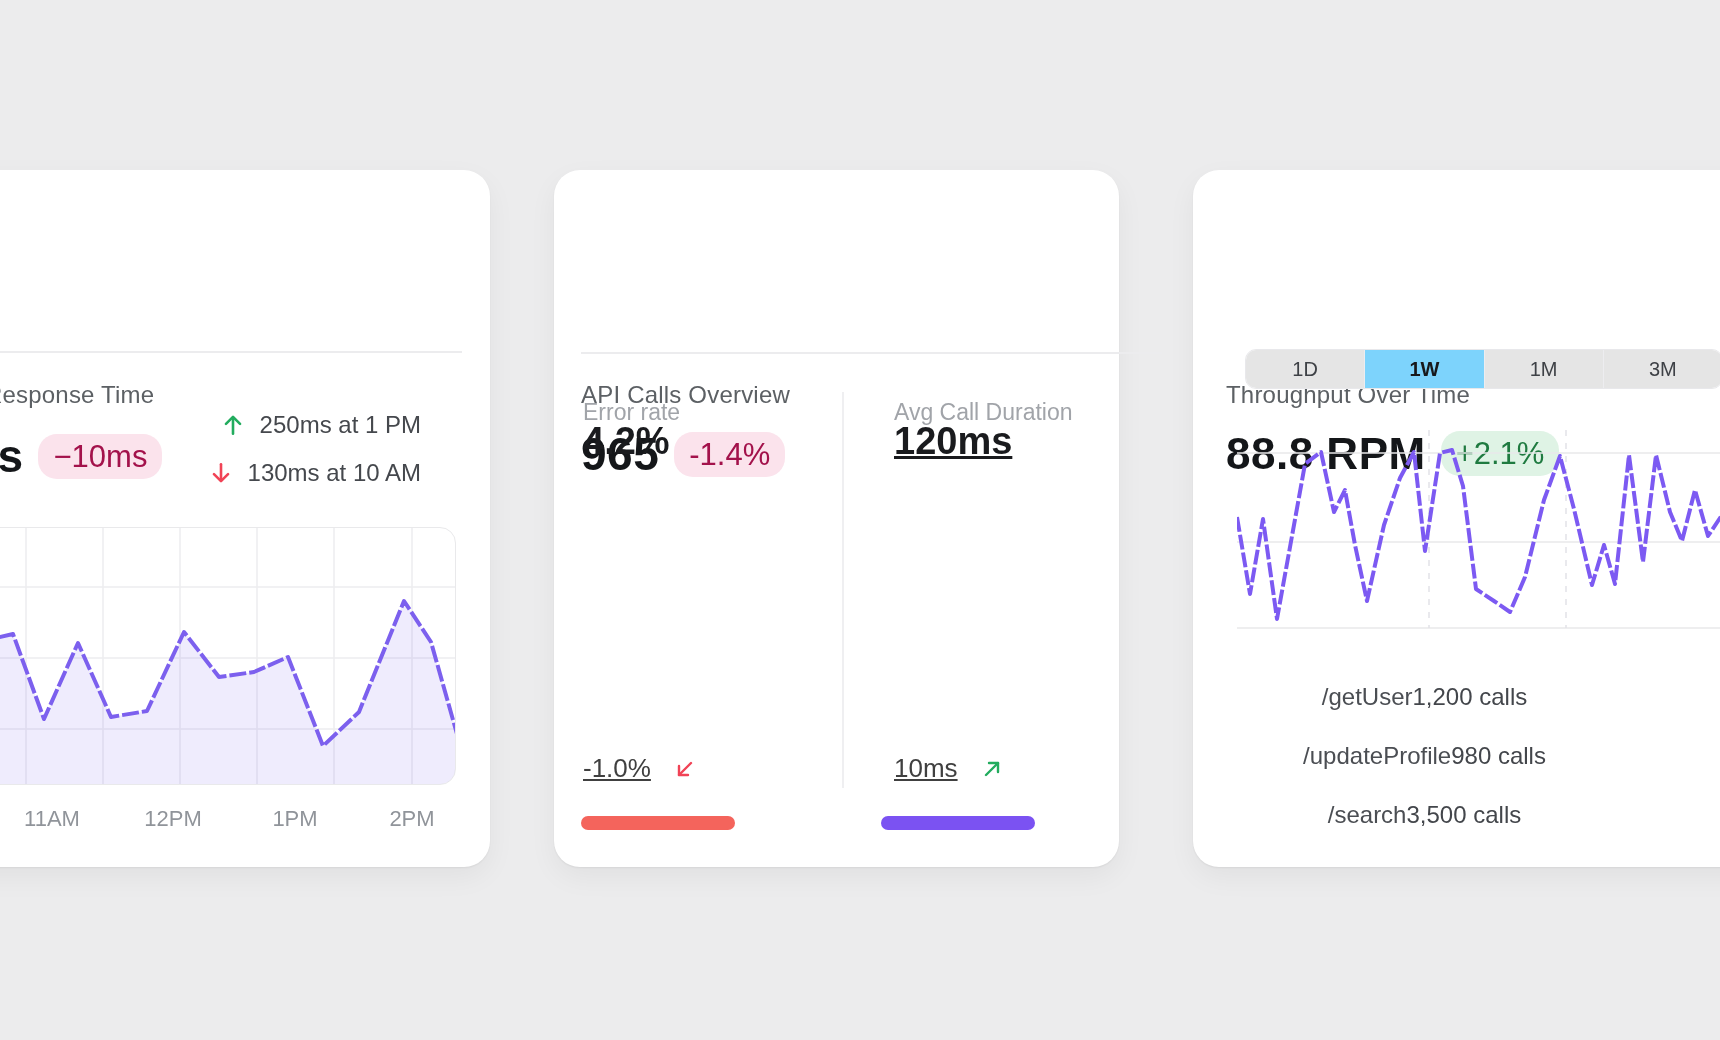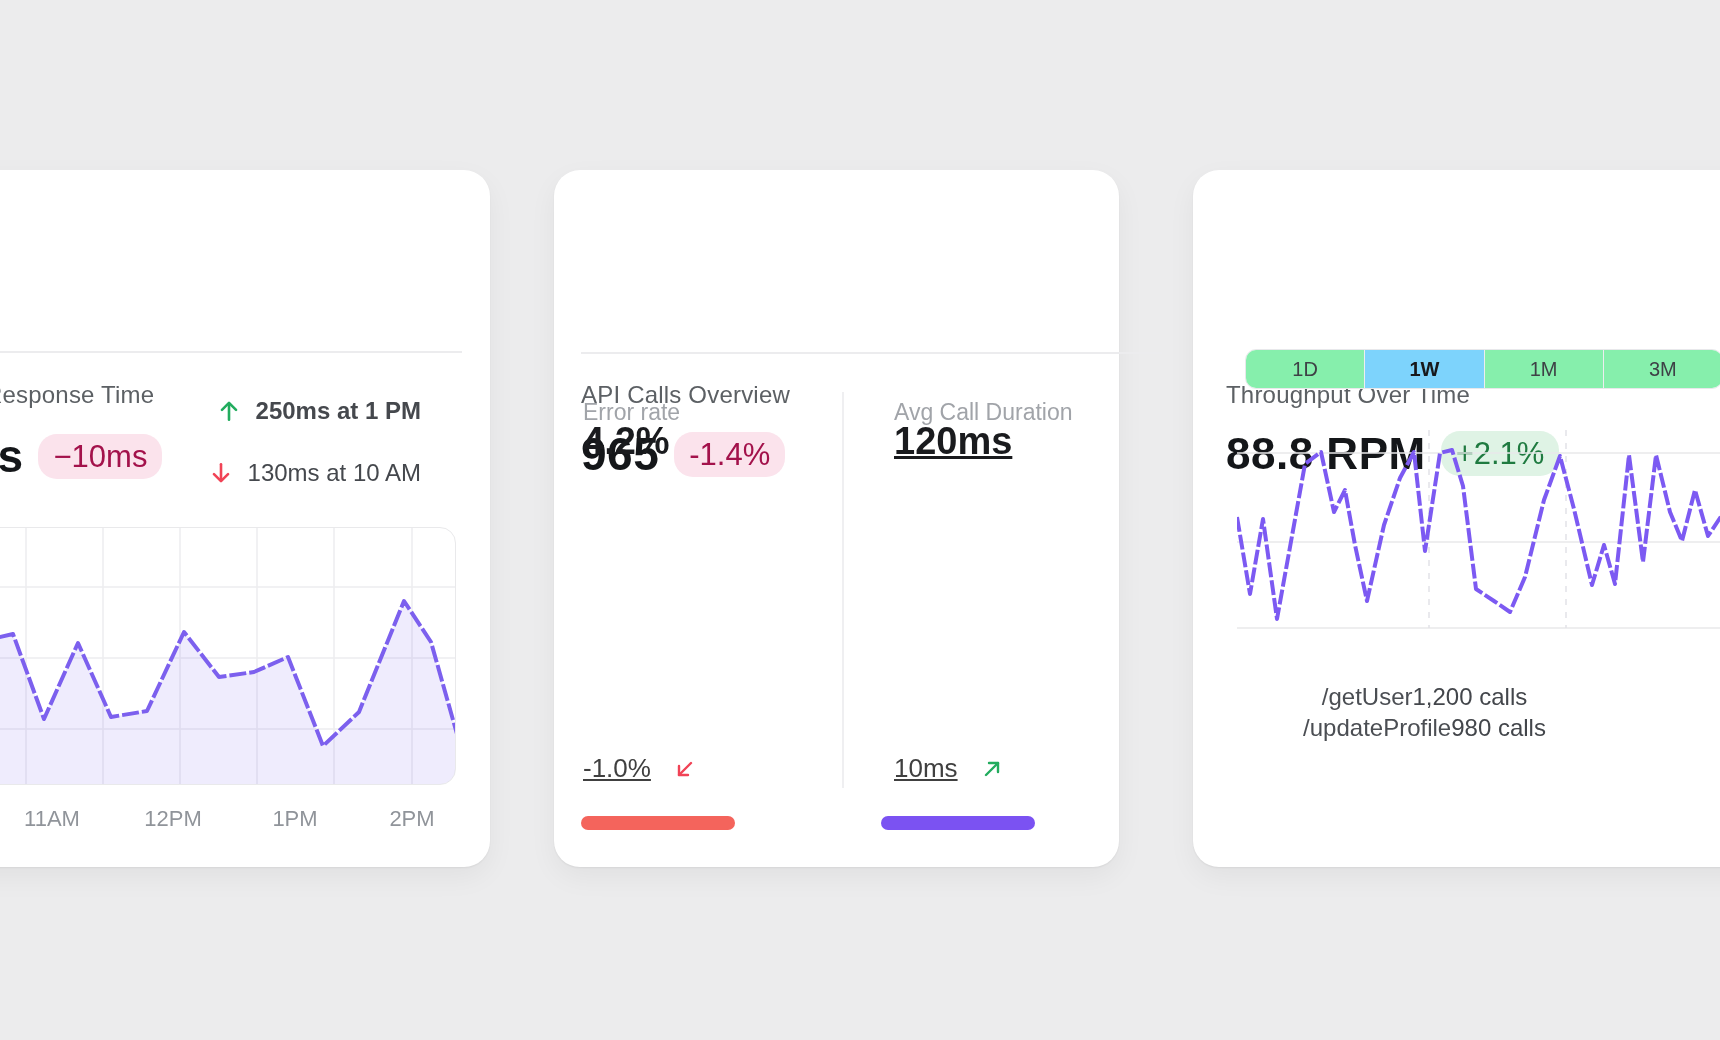--- a/index.html
+++ b/index.html
@@ -37,21 +37,21 @@
   .metric-label{position:absolute;font-size:23px;color:#A1A4A9;}
   .metric-value{position:absolute;font-size:38px;font-weight:700;color:#1A1B1E;}
   .v-divider{position:absolute;left:288px;top:222px;width:1.5px;height:396px;background:#EFEFF1;}
   .delta-row{position:absolute;display:flex;align-items:center;gap:22px;font-size:26px;color:#404040;text-decoration:underline;}
   .mini-bar{position:absolute;top:646px;width:154px;height:14px;border-radius:7px;}
 
   
   #tab-bar{position:absolute;left:52px;top:179px;width:478px;height:40px;display:flex;
            border:1.5px solid #E8E8EB;border-radius:11px;overflow:hidden;background:#fff;box-sizing:border-box;}
   .tab{flex:1;display:flex;align-items:center;justify-content:center;font-size:20px;color:#3E4146;
-       border-left:1.5px solid #EDEDF0;cursor:pointer;background:#86efac;}
+       border-left:1.5px solid #EDEDF0;cursor:pointer;background:#e5e5e5;}
   .tab:first-child{border-left:none;}
   .tab.selected{background:#7dd3fc;color:#17181B;font-weight:700;}
   #tp-chart{position:absolute;left:44px;top:240px;width:500px;height:220px;}
   .ep-row{position:absolute;left:44px;width:375px;display:flex;justify-content:center;
           font-size:24px;color:#4B4E53;}
   .ep-calls{color:#43464B;}
 </style>
 </head>
 <body>
 
@@ -60,21 +60,21 @@
   <section class="card" id="card-response">
     <div class="card-title" style="left:135px;top:211px;">Response Time</div>
 
     <div class="value-row" style="left:106px;top:263px;">
       <span class="big-value">ms</span>
       <span class="badge pink">−10ms</span>
     </div>
 
     <div class="h-divider" style="left:20px;top:181px;width:592px;"></div>
 
-    <div class="stat-row" style="top:227px;font-weight:bold;">
+    <div class="stat-row" style="top:241px;">
       <span class="arr">
         <svg width="26" height="26" viewBox="0 0 24 24" fill="none" stroke="#22AC5E" stroke-width="2.4" stroke-linecap="round" stroke-linejoin="round">
           <path d="M12 20V5"></path>
             <path d="M5.5 11 12 4.5 18.5 11"></path>
         </svg>
       </span>
       <span>250ms at 1 PM</span>
     </div>
     <div class="stat-row" style="top:289px;gap:14px;">
       <span class="arr">
@@ -174,19 +174,23 @@
         <line x1="192" y1="20" x2="192" y2="218"></line>
         <line x1="329" y1="20" x2="329" y2="218"></line>
       </g>
       <polyline id="tp-line" fill="none" stroke-width="4" stroke-linejoin="round" stroke-dasharray="15 3" points="0,107 13,184 26,109 40,209 68,54 84,42 97,102 108,80 118,135 130,191 147,115 163,68 177,42 188,141 203,43 215,40 226,76 239,179 257,191 273,202 288,167 307,90 323,46 337,99 355,175 367,135 378,174 392,45 406,152 419,45 433,102 445,131 458,80 471,126 487,102 497,110" stroke="#7C5AF2"></polyline>
     </svg>
 
     <div class="ep-row" style="top:513px;">
       <span>/getUser</span>
       <span class="ep-calls">1,200 calls</span>
     </div>
-    <div class="ep-row" style="top:544px;">
+    <div class="ep-row" style="top:572px;">
       <span>/updateProfile</span>
       <span class="ep-calls">980 calls</span>
+    </div>
+    <div class="ep-row" style="top:631px;">
+      <span>/search</span>
+      <span class="ep-calls">3,500 calls</span>
     </div>
   </section>
 
 </div>
 
 </body></html>

